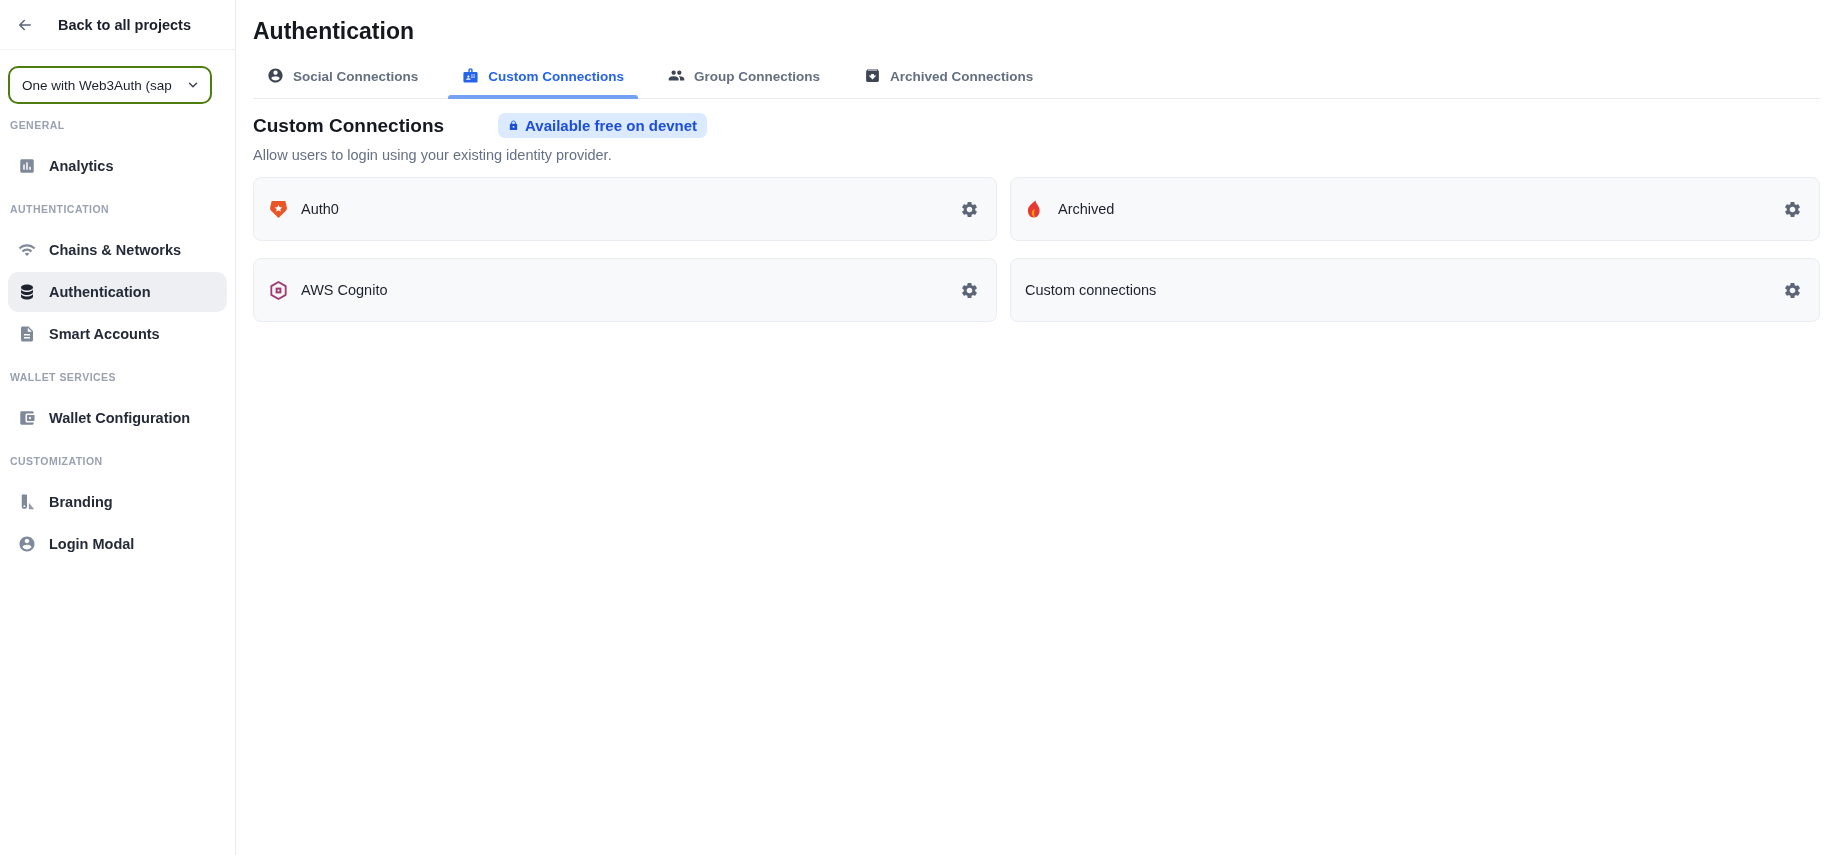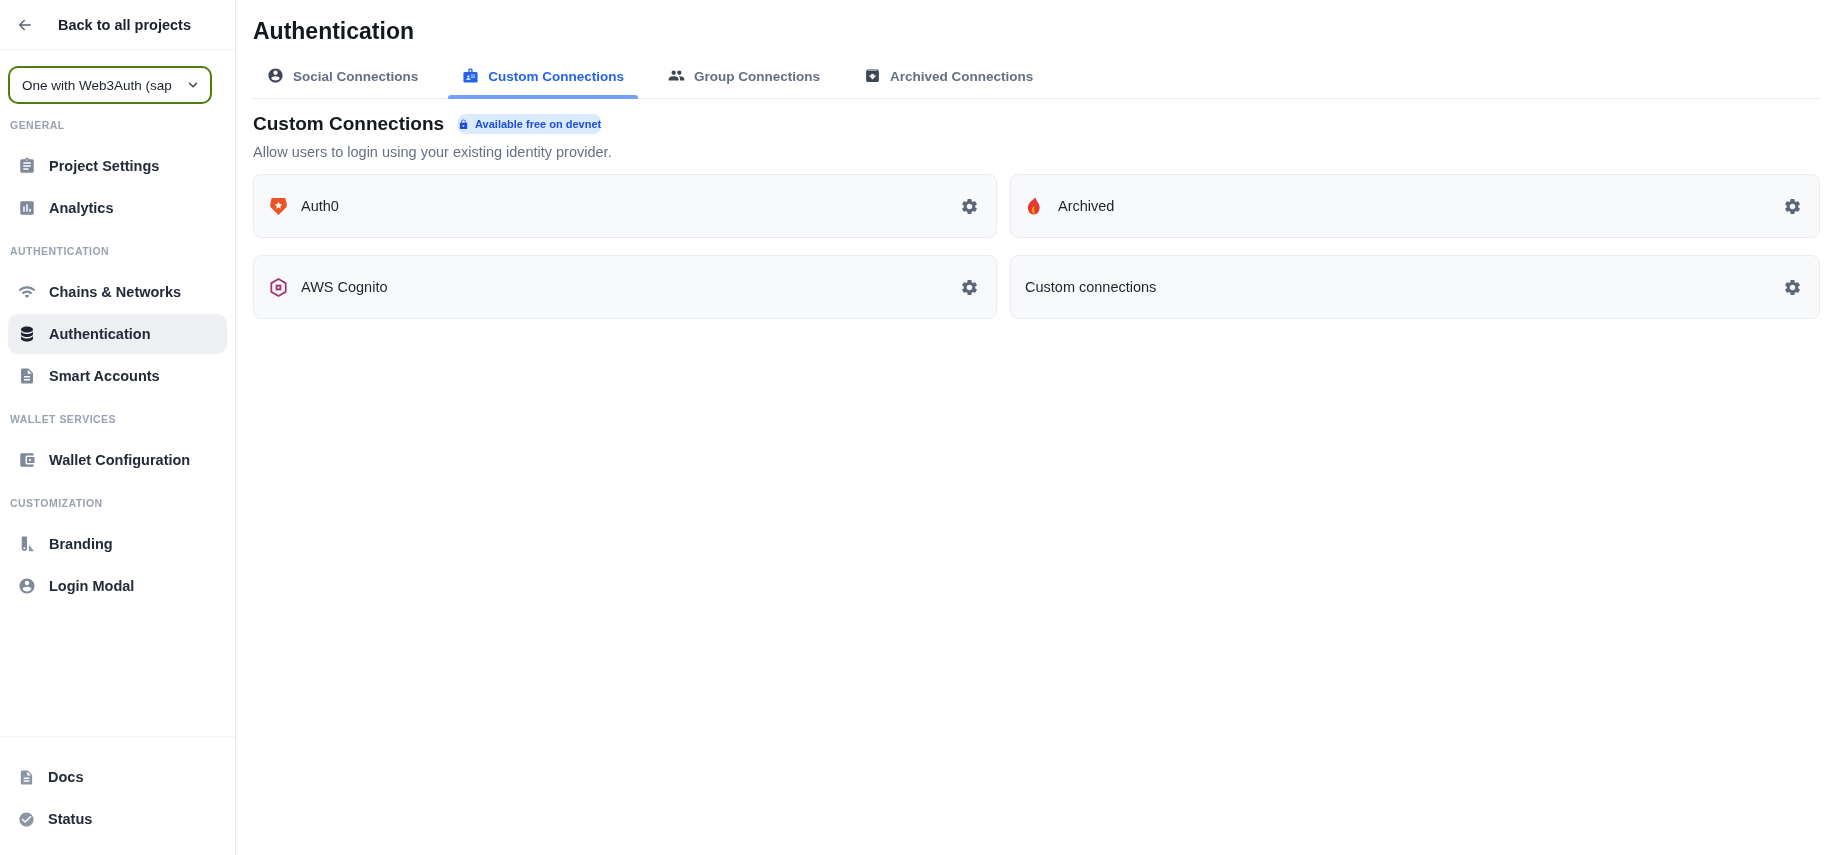--- a/index.html
+++ b/index.html
@@ -40,21 +40,21 @@
     font-size: 13.5px; font-weight: bold; color: #646f80; cursor: pointer; }
   .tab .icon { color: #3e4654; }
   .tab.active { color: #2563eb; }
   .tab.active .icon { color: #2563eb; }
   .tab.active::after { content: ""; position: absolute; left: 0; right: 0; bottom: -1px;
     height: 4px; background: #74a0f6; border-radius: 3px 3px 0 0; }
 
   .section-head { display: flex; align-items: center; gap: 14px; margin-top: 14px; }
   .section-heading { font-size: 19px; font-weight: bold; color: #14181f; }
   .badge { display: flex; align-items: center; gap: 6px; background: #dbeafe; color: #1c4ed8;
-    font-size: 11px; font-weight: bold; padding: 4px 0; border-radius: 7px; }
+    font-size: 15px; font-weight: bold; padding: 4px 10px; border-radius: 7px; margin-left: 40px; }
   .badge .icon { color: #1c4ed8; }
   .section-desc { margin-top: 9px; font-size: 14.5px; color: #667085; }
 
   .cards { margin-top: 14px; display: grid; grid-template-columns: 744px 1fr;
     column-gap: 13px; row-gap: 17px; }
   .card { height: 64px; background: #f8f9fb; border: 1px solid #e9ecf0; border-radius: 8px;
     display: flex; align-items: center; justify-content: space-between; padding: 0 16px 0 14px; }
   .card-left { display: flex; align-items: center; gap: 12px; }
   .card-label { font-size: 14.5px; color: #1d232e; }
   .gear-btn { background: none; border: none; cursor: pointer; color: #5c6676;
@@ -80,28 +80,20 @@
           <svg viewBox="0 0 24 24" fill="none" stroke="currentColor" stroke-width="2.4" stroke-linecap="round" stroke-linejoin="round">
             <path d="M6 9l6 6 6-6"></path>
           </svg>
         </span>
     </div>
     <nav class="nav">
         <div class="section-label">GENERAL</div>
         <div class="nav-item">
           <span class="icon" style="width:18px;height:18px;">
             <svg viewBox="0 0 24 24" fill="currentColor">
-              <path d="M19 3h-4.18C14.4 1.84 13.3 1 12 1c-1.3 0-2.4.84-2.82 2H5c-1.1 0-2 .9-2 2v14c0 1.1.9 2 2 2h14c1.1 0 2-.9 2-2V5c0-1.1-.9-2-2-2zm-7 0c.55 0 1 .45 1 1s-.45 1-1 1-1-.45-1-1 .45-1 1-1zm2 14H7v-2h7v2zm3-4H7v-2h10v2zm0-4H7V7h10v2z"></path>
-            </svg>
-          </span>
-          <span>Project Settings</span>
-        </div>
-        <div class="nav-item">
-          <span class="icon" style="width:18px;height:18px;">
-            <svg viewBox="0 0 24 24" fill="currentColor">
               <path d="M19 3H5c-1.1 0-2 .9-2 2v14c0 1.1.9 2 2 2h14c1.1 0 2-.9 2-2V5c0-1.1-.9-2-2-2zM9 17H7v-7h2v7zm4 0h-2V7h2v10zm4 0h-2v-4h2v4z"></path>
             </svg>
           </span>
           <span>Analytics</span>
         </div>
         <div class="section-label">AUTHENTICATION</div>
         <div class="nav-item">
           <span class="icon" style="width:18px;height:18px;">
             <svg viewBox="0 0 24 24" fill="currentColor">
               <path d="M1 9l2 2c4.97-4.97 13.03-4.97 18 0l2-2C16.93 2.93 7.08 2.93 1 9zm8 8l3 3 3-3c-1.65-1.66-4.34-1.66-6 0zm-4-4l2 2c2.76-2.76 7.24-2.76 10 0l2-2C15.14 9.14 8.87 9.14 5 13z"></path>
@@ -147,38 +139,20 @@
         <div class="nav-item">
           <span class="icon" style="width:18px;height:18px;">
             <svg viewBox="0 0 24 24" fill="currentColor">
               <path d="M12 2C6.48 2 2 6.48 2 12s4.48 10 10 10 10-4.48 10-10S17.52 2 12 2zm0 3c1.66 0 3 1.34 3 3s-1.34 3-3 3-3-1.34-3-3 1.34-3 3-3zm0 14.2c-2.5 0-4.71-1.28-6-3.22.03-1.99 4-3.08 6-3.08 1.99 0 5.97 1.09 6 3.08-1.29 1.94-3.5 3.22-6 3.22z"></path>
             </svg>
           </span>
           <span>Login Modal</span>
         </div>
       </nav>
     <div class="sidebar-spacer"></div>
-    <div class="sidebar-footer">
-        <div class="nav-item">
-          <span class="icon" style="width:17px;height:17px;color:#8b95a3">
-            <svg viewBox="0 0 24 24" fill="currentColor">
-              <path d="M14 2H6c-1.1 0-1.99.9-1.99 2L4 20c0 1.1.89 2 1.99 2H18c1.1 0 2-.9 2-2V8l-6-6zm2 16H8v-2h8v2zm0-4H8v-2h8v2zm-3-5V3.5L18.5 9H13z"></path>
-            </svg>
-          </span>
-          <span>Docs</span>
-        </div>
-        <div class="nav-item">
-          <span class="icon" style="width:17px;height:17px;color:#8b95a3">
-            <svg viewBox="0 0 24 24" fill="currentColor">
-              <path d="M12 2C6.48 2 2 6.48 2 12s4.48 10 10 10 10-4.48 10-10S17.52 2 12 2zm-2 15l-5-5 1.41-1.41L10 14.17l7.59-7.59L19 8l-9 9z"></path>
-            </svg>
-          </span>
-          <span>Status</span>
-        </div>
-      </div>
   </aside>
 
   <main class="main">
     <h1 class="page-title">Authentication</h1>
     <div class="tabs">
         <div class="tab">
           <span class="icon" style="width:17px;height:17px;">
             <svg viewBox="0 0 24 24" fill="currentColor">
               <path d="M12 2C6.48 2 2 6.48 2 12s4.48 10 10 10 10-4.48 10-10S17.52 2 12 2zm0 3c1.66 0 3 1.34 3 3s-1.34 3-3 3-3-1.34-3-3 1.34-3 3-3zm0 14.2c-2.5 0-4.71-1.28-6-3.22.03-1.99 4-3.08 6-3.08 1.99 0 5.97 1.09 6 3.08-1.29 1.94-3.5 3.22-6 3.22z"></path>
             </svg>

